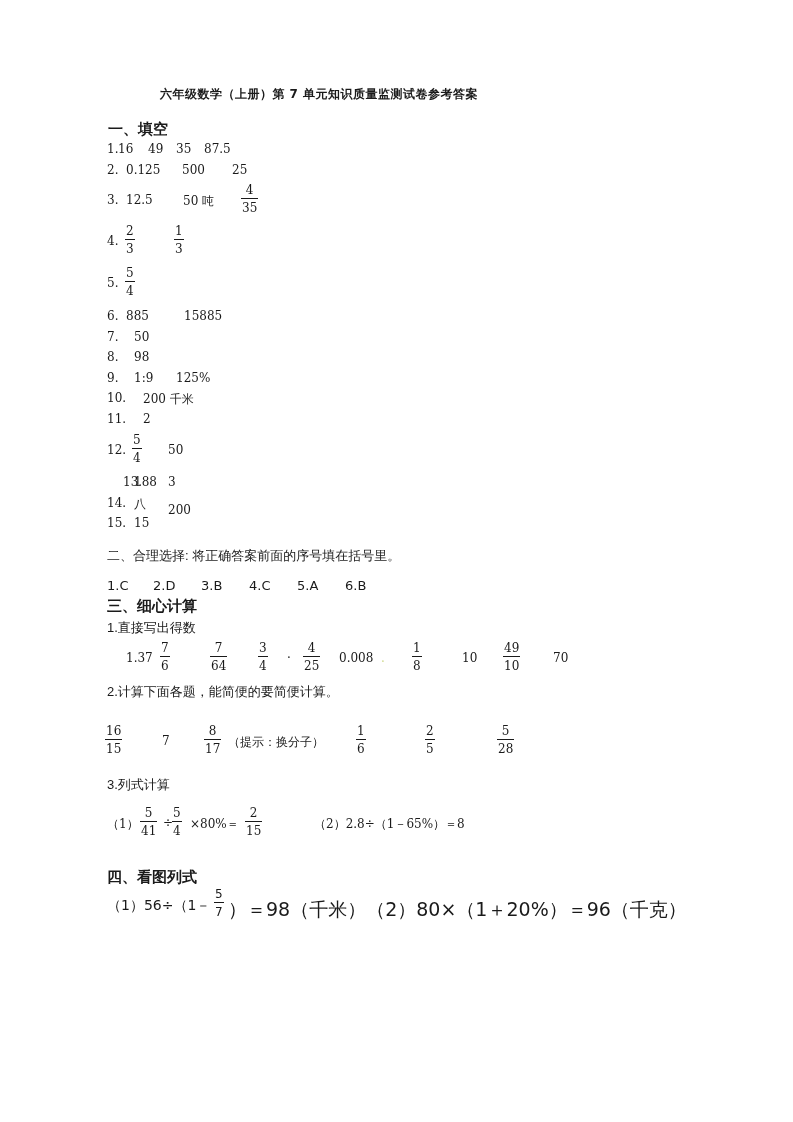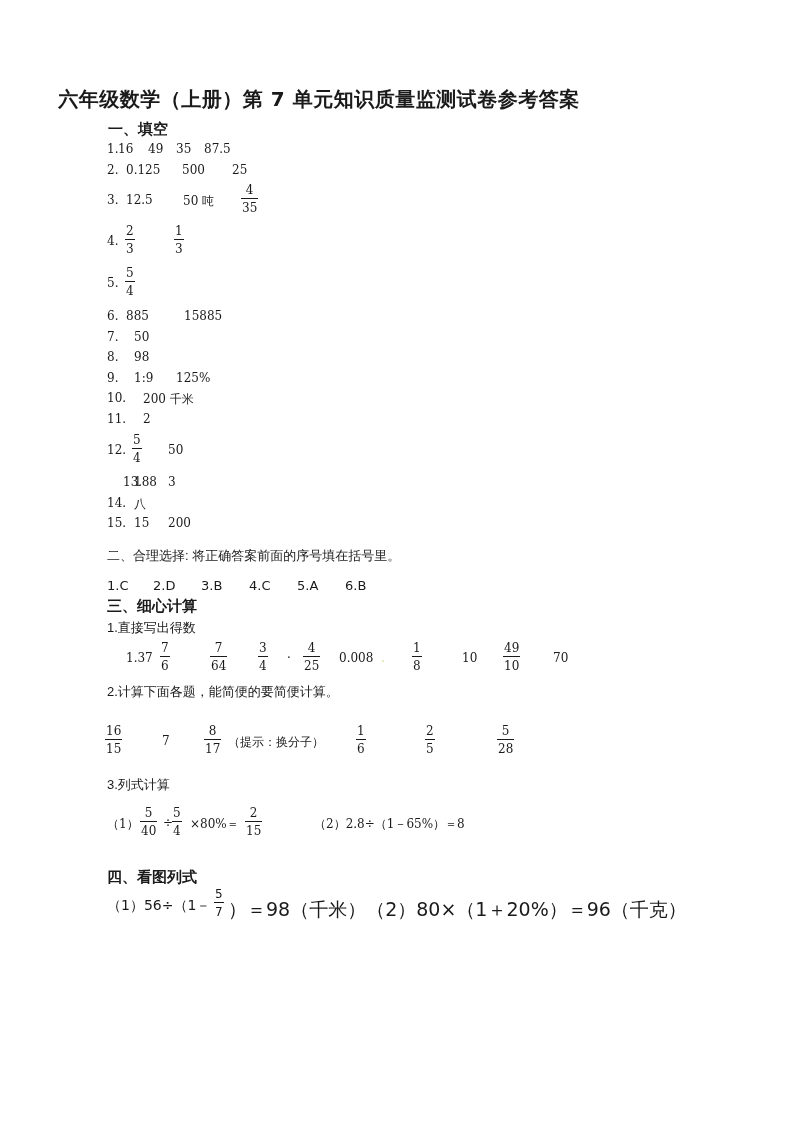--- a/index.html
+++ b/index.html
@@ -5,21 +5,21 @@
   html, body { margin: 0; padding: 0; background: #ffffff; }
   body {
     width: 793px; height: 1122px; position: relative; overflow: hidden;
     font-family: "DejaVu Serif", "Liberation Serif", serif;
     color: #1a1a1a;
   }
   .abs { position: absolute; white-space: nowrap; }
   .title {
     left: 0; width: 638px; top: 86px; text-align: center;
     font-family: "DejaVu Sans", "Liberation Sans", sans-serif;
-    font-size: 20px; font-weight: bold; letter-spacing: 0.5px;
+    font-size: 12px; font-weight: bold; letter-spacing: 0.5px;
   }
   .h-sec {
     font-family: "DejaVu Sans", "Liberation Sans", sans-serif;
     font-size: 15px; font-weight: bold;
   }
   .h-sub {
     font-family: Liberation Sans, sans-serif;
     font-size: 13px;
   }
   .t { font-size: 12px; }
@@ -134,21 +134,21 @@
 
 <div>
   <span class="abs t" style="left:107px;top:475px;margin-left:16px;">13.</span>
   <span class="abs t" style="left:134px;top:475px;">188</span>
   <span class="abs t" style="left:168px;top:475px;">3</span>
 </div>
 
 <div>
   <span class="abs t" style="left:107px;top:496px;">14.</span>
   <span class="abs t" style="left:134px;top:496px;">八</span>
-  <span class="abs t" style="left:168px;top:516px;">200</span>
+  <span class="abs t" style="left:168px;top:503px;">200</span>
 </div>
 
 <div>
   <span class="abs t" style="left:107px;top:516px;">15.</span>
   <span class="abs t" style="left:134px;top:516px;">15</span>
 </div>
 
 <div class="abs h-sub" style="left:107px;top:547px;">二、合理选择: 将正确答案前面的序号填在括号里。</div>
 <div>
   <span class="abs ts" style="left:107px;top:578px;">1.C</span>
@@ -233,21 +233,21 @@
   </span>
 </div>
 
 <div class="abs h-sub" style="left:107px;top:776px;">3.列式计算</div>
 
 <div>
   <span class="abs t" style="left:107px;top:816px;">（1）</span>
   <span class="frac" style="left:140px;top:806px;">
     <span class="num">5</span>
       <span class="bar"></span>
-      <span class="den">40</span>
+      <span class="den">41</span>
   </span>
   <span class="abs t" style="left:163px;top:816px;">÷</span>
   <span class="frac" style="left:172px;top:806px;">
     <span class="num">5</span>
       <span class="bar"></span>
       <span class="den">4</span>
   </span>
   <span class="abs t" style="left:190px;top:816px;">×80%＝</span>
   <span class="frac" style="left:245px;top:806px;">
     <span class="num">2</span>

